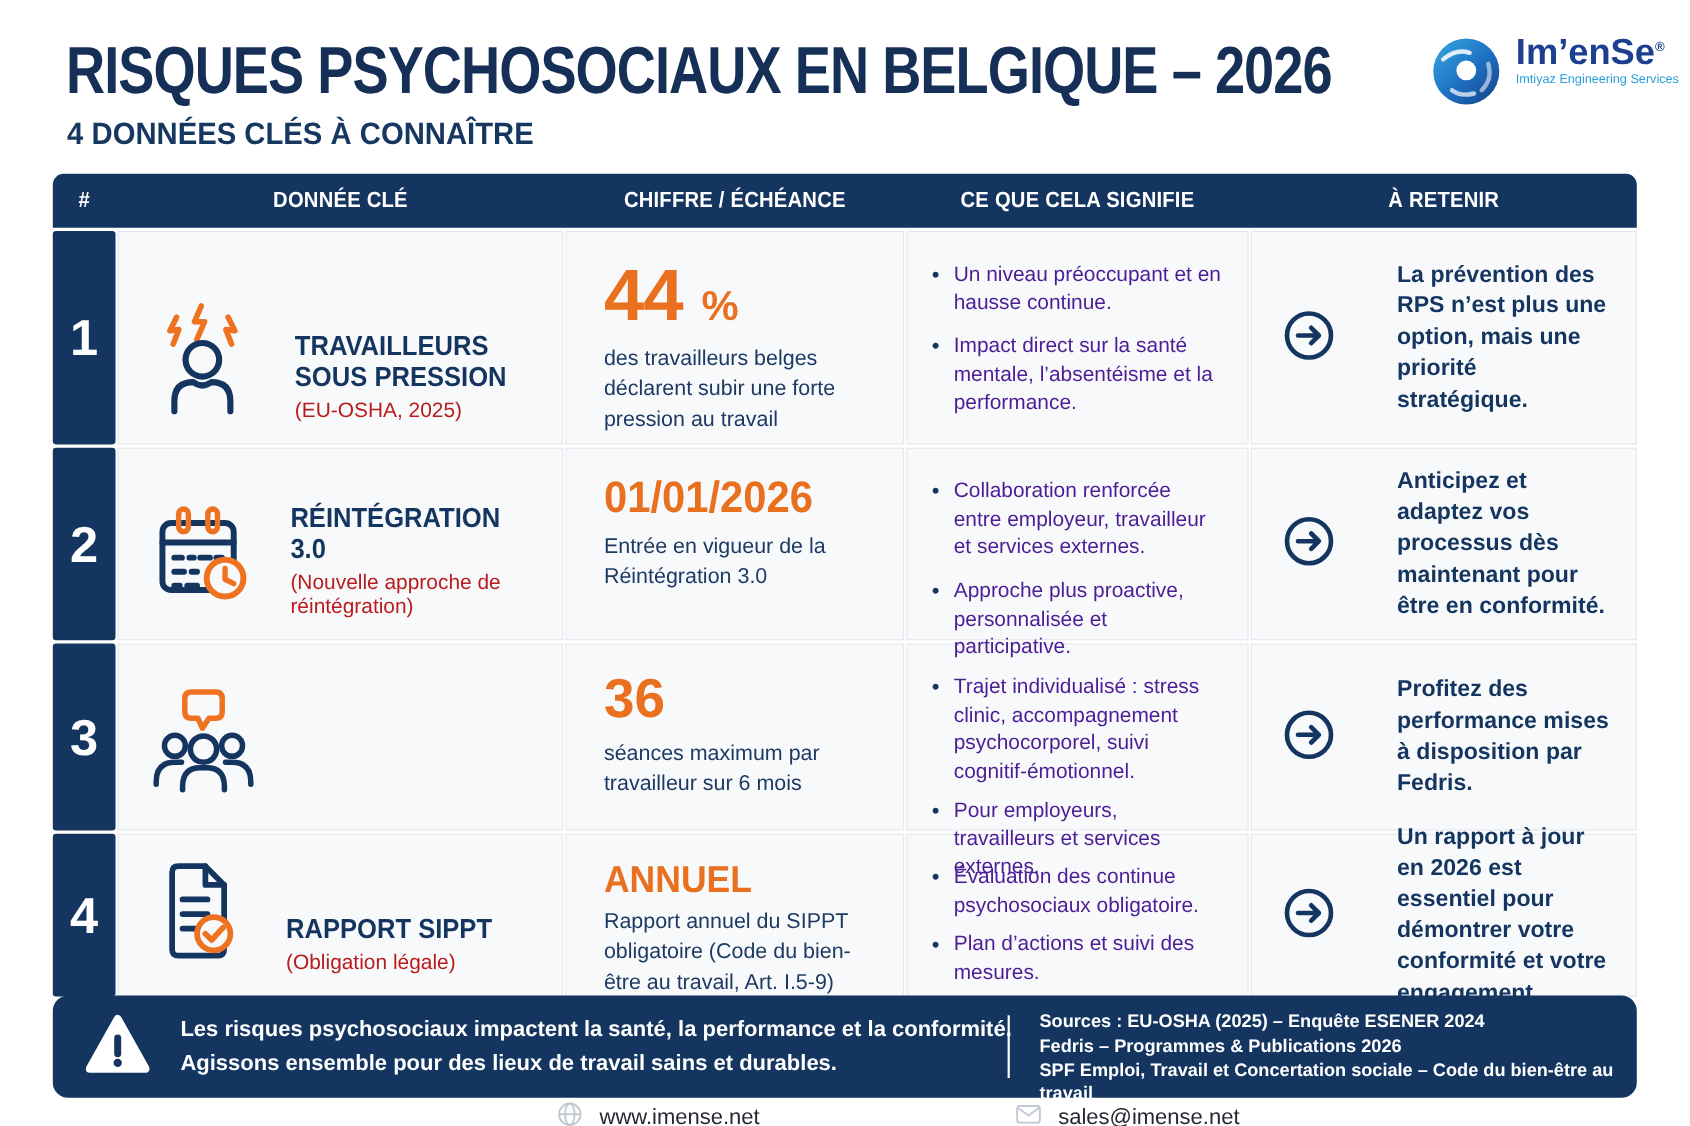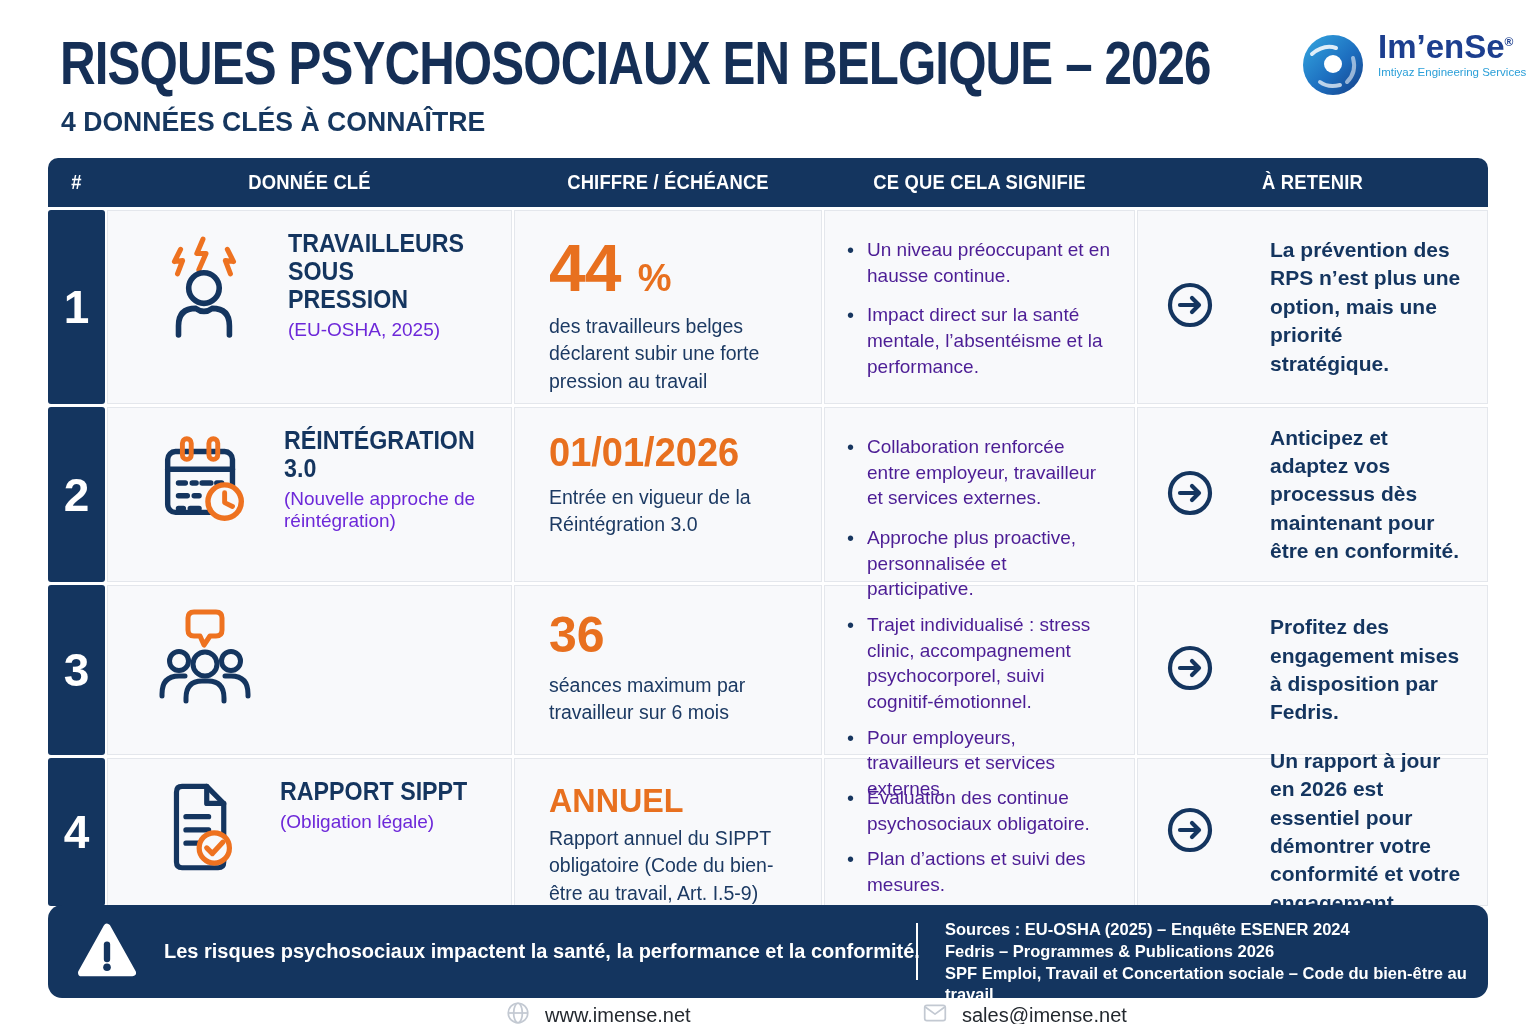--- a/index.html
+++ b/index.html
@@ -27,25 +27,25 @@
            align-items:center; }
   .th { color:#ffffff; font-size:20px; font-weight:800; text-align:center;
         transform:scaleX(.92); letter-spacing:.2px; white-space:nowrap; }
   .tbody { display:grid; grid-template-rows:194px 175px 170px 148px; gap:3px 2px; margin-top:3px; }
 
   .cell { background:#f8f9fb; border:1px solid #e4e7ec; padding:18px 22px; }
   .numcell { background:#14355f; border:none; border-radius:3px; display:flex;
              align-items:center; justify-content:center; color:#ffffff;
              font-size:46px; font-weight:800; }
 
-  .keycell { display:flex; align-items:flex-start; gap:26px; padding-left:42px; }
+  .keycell { display:flex; align-items:flex-end; gap:26px; padding-left:22px; }
   .keycell svg { flex:0 0 auto; }
   .key-title { font-size:25px; font-weight:800; color:#14355f; line-height:1.12;
                transform:scaleX(.93); transform-origin:left center; max-width:230px; }
-  .key-sub   { font-size:19px; color:#6d28d9; margin-top:6px; }
+  .key-sub   { font-size:19px; color:#b91c1c; margin-top:6px; }
 
   .figcell { padding:24px 18px 14px 34px; }
   .figure  { color:#e8701f; font-weight:800; line-height:1; }
   .fig-xl  { font-size:66px; letter-spacing:-1px; }
   .fig-xl .sfx { font-size:38px; font-weight:800; }
   .fig-date{ font-size:40px; transform:scaleX(.95); transform-origin:left; }
   .fig-lg  { font-size:50px; }
   .fig-md  { font-size:34px; transform:scaleX(.95); transform-origin:left; }
   .fig-desc{ font-size:19.5px; color:#1c3a63; line-height:1.4; margin-top:12px; max-width:250px; }
   .fig-desc.wide { max-width:268px; margin-top:8px; }
@@ -217,21 +217,21 @@
           <li>Pour employeurs, travailleurs et services externes.</li>
         </ul>
       </div>
       <div class="cell retcell">
         <span>
           <svg width="48" height="48" viewBox="0 0 48 48" fill="none" stroke="#14355f" stroke-width="4.2" stroke-linecap="round" stroke-linejoin="round">
             <circle cx="24" cy="24" r="20"></circle>
               <path d="M14 24 H32 M26 17 L33 24 L26 31"></path>
           </svg>
         </span>
-        <p class="ret-txt">Profitez des engagement mises à disposition par Fedris.</p>
+        <p class="ret-txt">Profitez des performance mises à disposition par Fedris.</p>
       </div>
 
       <div class="numcell">4</div>
       <div class="cell keycell">
         <span>
           <svg width="104" height="104" viewBox="0 0 110 110" fill="none" stroke-linecap="round" stroke-linejoin="round">
             <path d="M34 10 H60 L78 28 V90 Q78 96 72 96 H34 Q28 96 28 90 V16 Q28 10 34 10 Z" stroke="#14355f" stroke-width="5.5"></path>
             <path d="M60 10 V28 H78" stroke="#14355f" stroke-width="5.5"></path>
             <path d="M38 42 H62 M38 56 H62 M38 70 H52" stroke="#14355f" stroke-width="5.5"></path>
             <circle cx="68" cy="75" r="16" fill="#f8f9fb" stroke="#ee7220" stroke-width="5.5"></circle>
@@ -269,20 +269,21 @@
   <div class="band">
     <span class="band-warn">
       <svg width="58" height="56" viewBox="0 0 64 60">
         <path d="M32 5 L60 55 H4 Z" fill="#ffffff" stroke="#ffffff" stroke-width="8" stroke-linejoin="round"></path>
         <path d="M32 24 V40" stroke="#14355f" stroke-width="7" stroke-linecap="round"></path>
         <circle cx="32" cy="49" r="4.2" fill="#14355f"></circle>
       </svg>
     </span>
     <div class="band-msg">
       <div>Les risques psychosociaux impactent la santé, la performance et la conformité.</div>
+      <div>Agissons ensemble pour des lieux de travail sains et durables.</div>
     </div>
     <div class="band-div"></div>
     <div class="band-src">
       <div>Sources : EU-OSHA (2025) – Enquête ESENER 2024</div>
       <div>Fedris – Programmes &amp; Publications 2026</div>
       <div>SPF Emploi, Travail et Concertation sociale – Code du bien-être au travail</div>
     </div>
   </div>
 
   <div class="contact">

